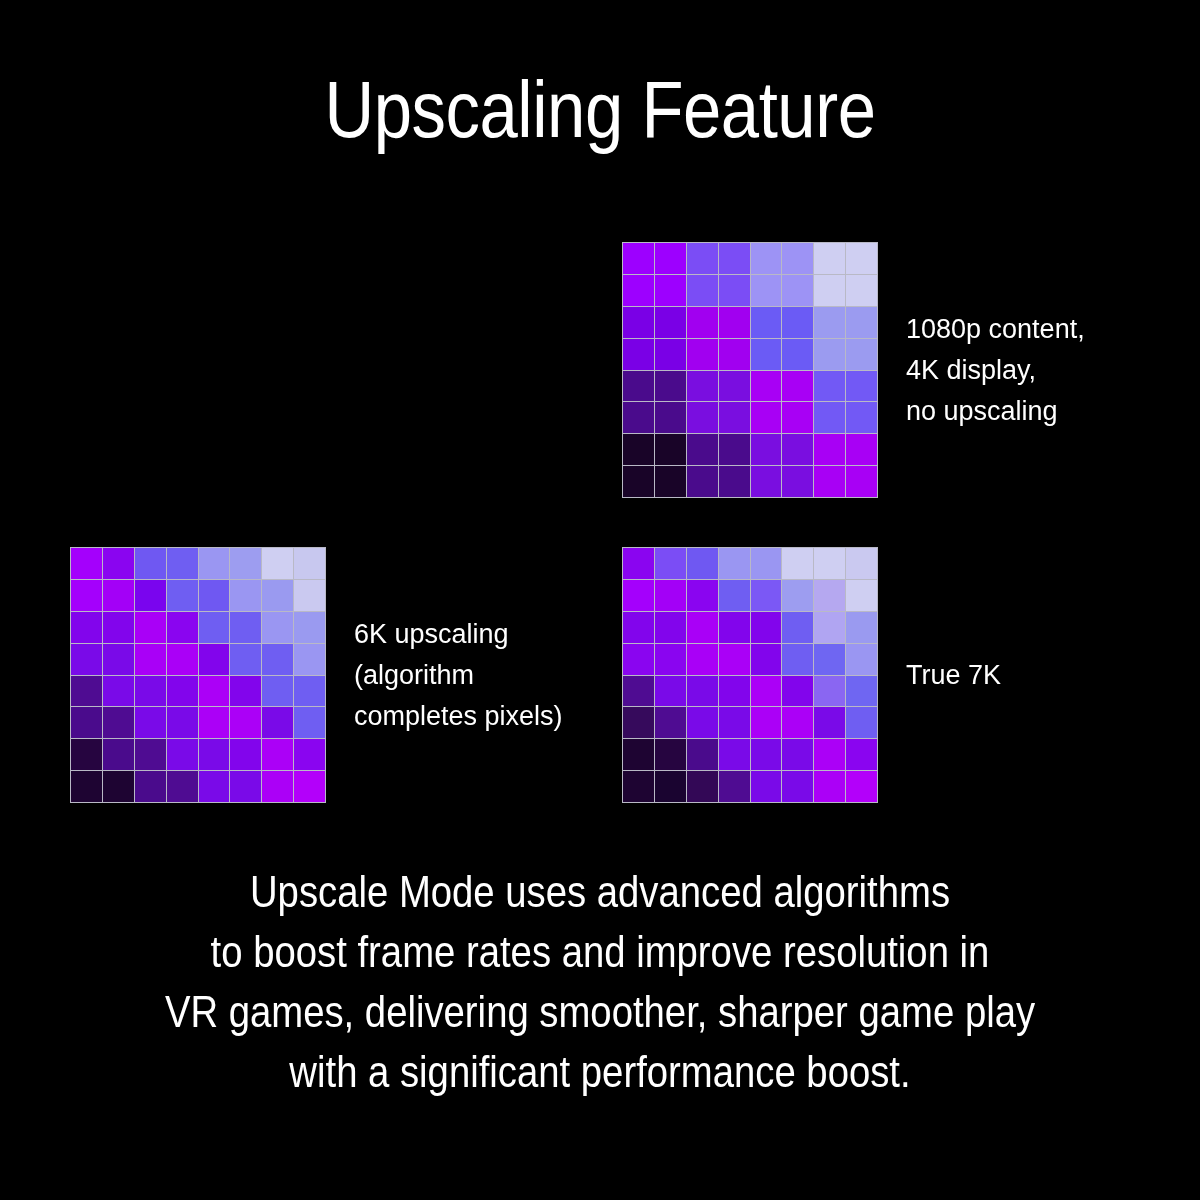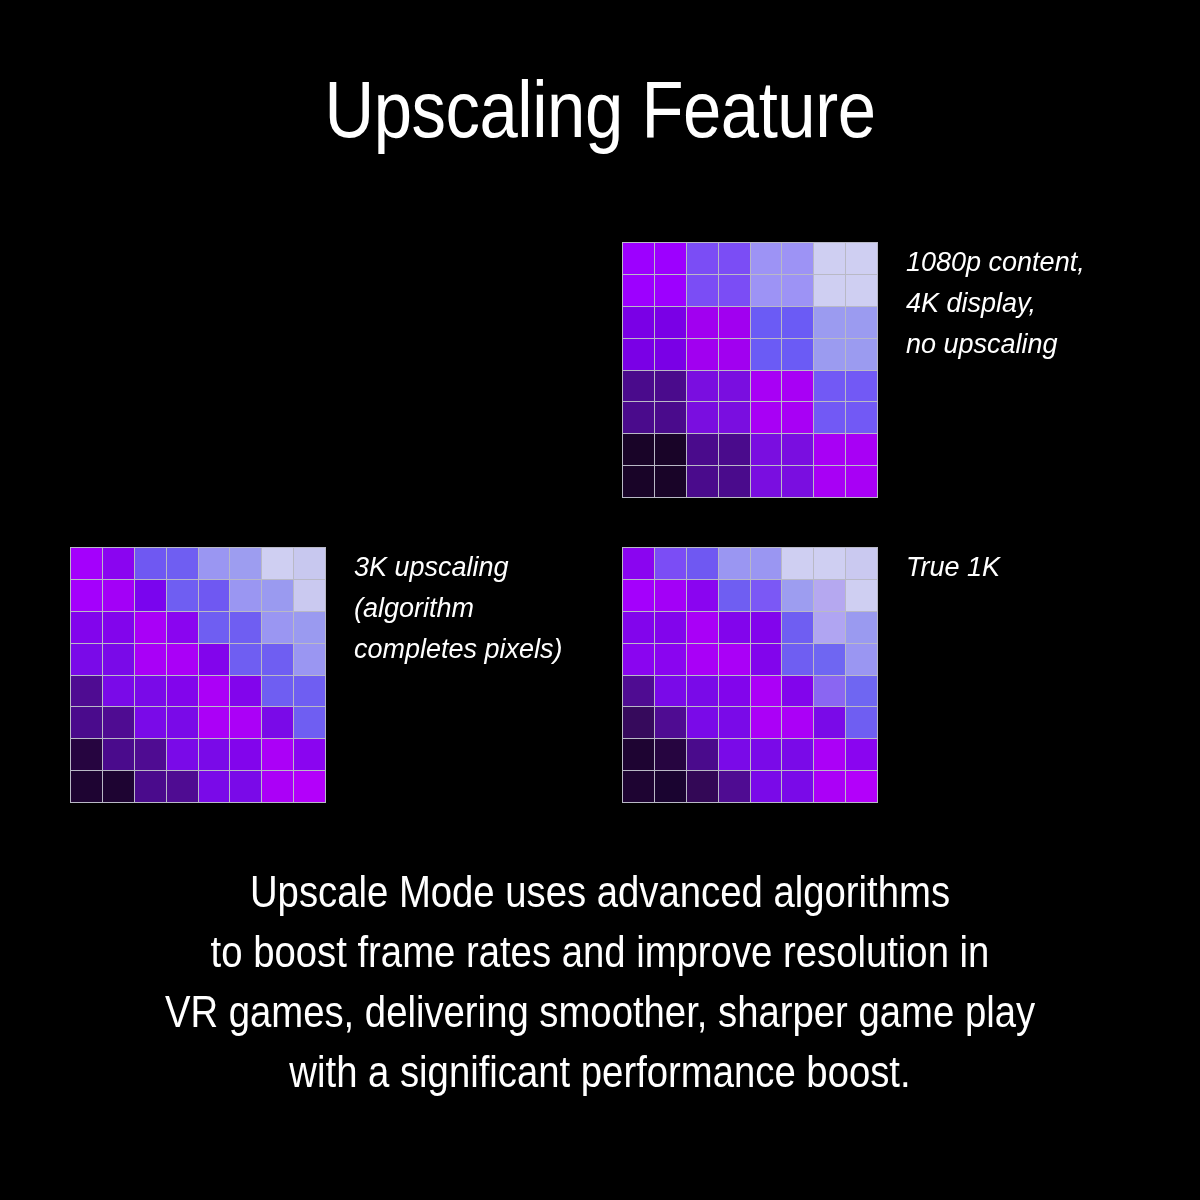--- a/index.html
+++ b/index.html
@@ -38,22 +38,21 @@
     color: #ffffff;
     transform: scaleX(0.86);
     transform-origin: 50% 50%;
     white-space: nowrap;
   }
 
   
   .panel {
     position: absolute;
     display: flex;
-    align-items: flex-start;
-    font-style: italic;
+    align-items: center;
   }
   .panel-tl { left: 70px;  top: 242px; }
   .panel-tr { left: 622px; top: 242px; }
   .panel-bl { left: 70px;  top: 547px; }
   .panel-br { left: 622px; top: 547px; }
 
   .grid {
     display: grid;
     background: #b9b9c6;
     gap: 1px;
@@ -240,21 +239,21 @@
         <div class="cell" style="background: rgb(138, 5, 240);"></div>
         <div class="cell" style="background: rgb(30, 4, 50);"></div>
         <div class="cell" style="background: rgb(30, 4, 50);"></div>
         <div class="cell" style="background: rgb(74, 11, 140);"></div>
         <div class="cell" style="background: rgb(79, 12, 146);"></div>
         <div class="cell" style="background: rgb(122, 10, 232);"></div>
         <div class="cell" style="background: rgb(122, 10, 232);"></div>
         <div class="cell" style="background: rgb(171, 0, 247);"></div>
         <div class="cell" style="background: rgb(179, 0, 250);"></div>
       </div>
-    <div class="panel-label">3K upscaling
+    <div class="panel-label">6K upscaling
 (algorithm
 completes pixels)</div>
   </div>
 
   <div class="panel panel-br">
     <div class="grid g8">
         <div class="cell" style="background: rgb(138, 5, 240);"></div>
         <div class="cell" style="background: rgb(123, 77, 245);"></div>
         <div class="cell" style="background: rgb(111, 88, 242);"></div>
         <div class="cell" style="background: rgb(154, 150, 242);"></div>
@@ -312,21 +311,21 @@
         <div class="cell" style="background: rgb(138, 5, 240);"></div>
         <div class="cell" style="background: rgb(30, 4, 50);"></div>
         <div class="cell" style="background: rgb(26, 4, 48);"></div>
         <div class="cell" style="background: rgb(51, 8, 86);"></div>
         <div class="cell" style="background: rgb(79, 12, 146);"></div>
         <div class="cell" style="background: rgb(122, 10, 232);"></div>
         <div class="cell" style="background: rgb(122, 10, 232);"></div>
         <div class="cell" style="background: rgb(171, 0, 247);"></div>
         <div class="cell" style="background: rgb(179, 0, 250);"></div>
       </div>
-    <div class="panel-label">True 1K</div>
+    <div class="panel-label">True 7K</div>
   </div>
 
   <div class="caption">Upscale Mode uses advanced algorithms
 to boost frame rates and improve resolution in
 VR games, delivering smoother, sharper game play
 with a significant performance boost.</div>
 
 </div>
 
 </body></html>

